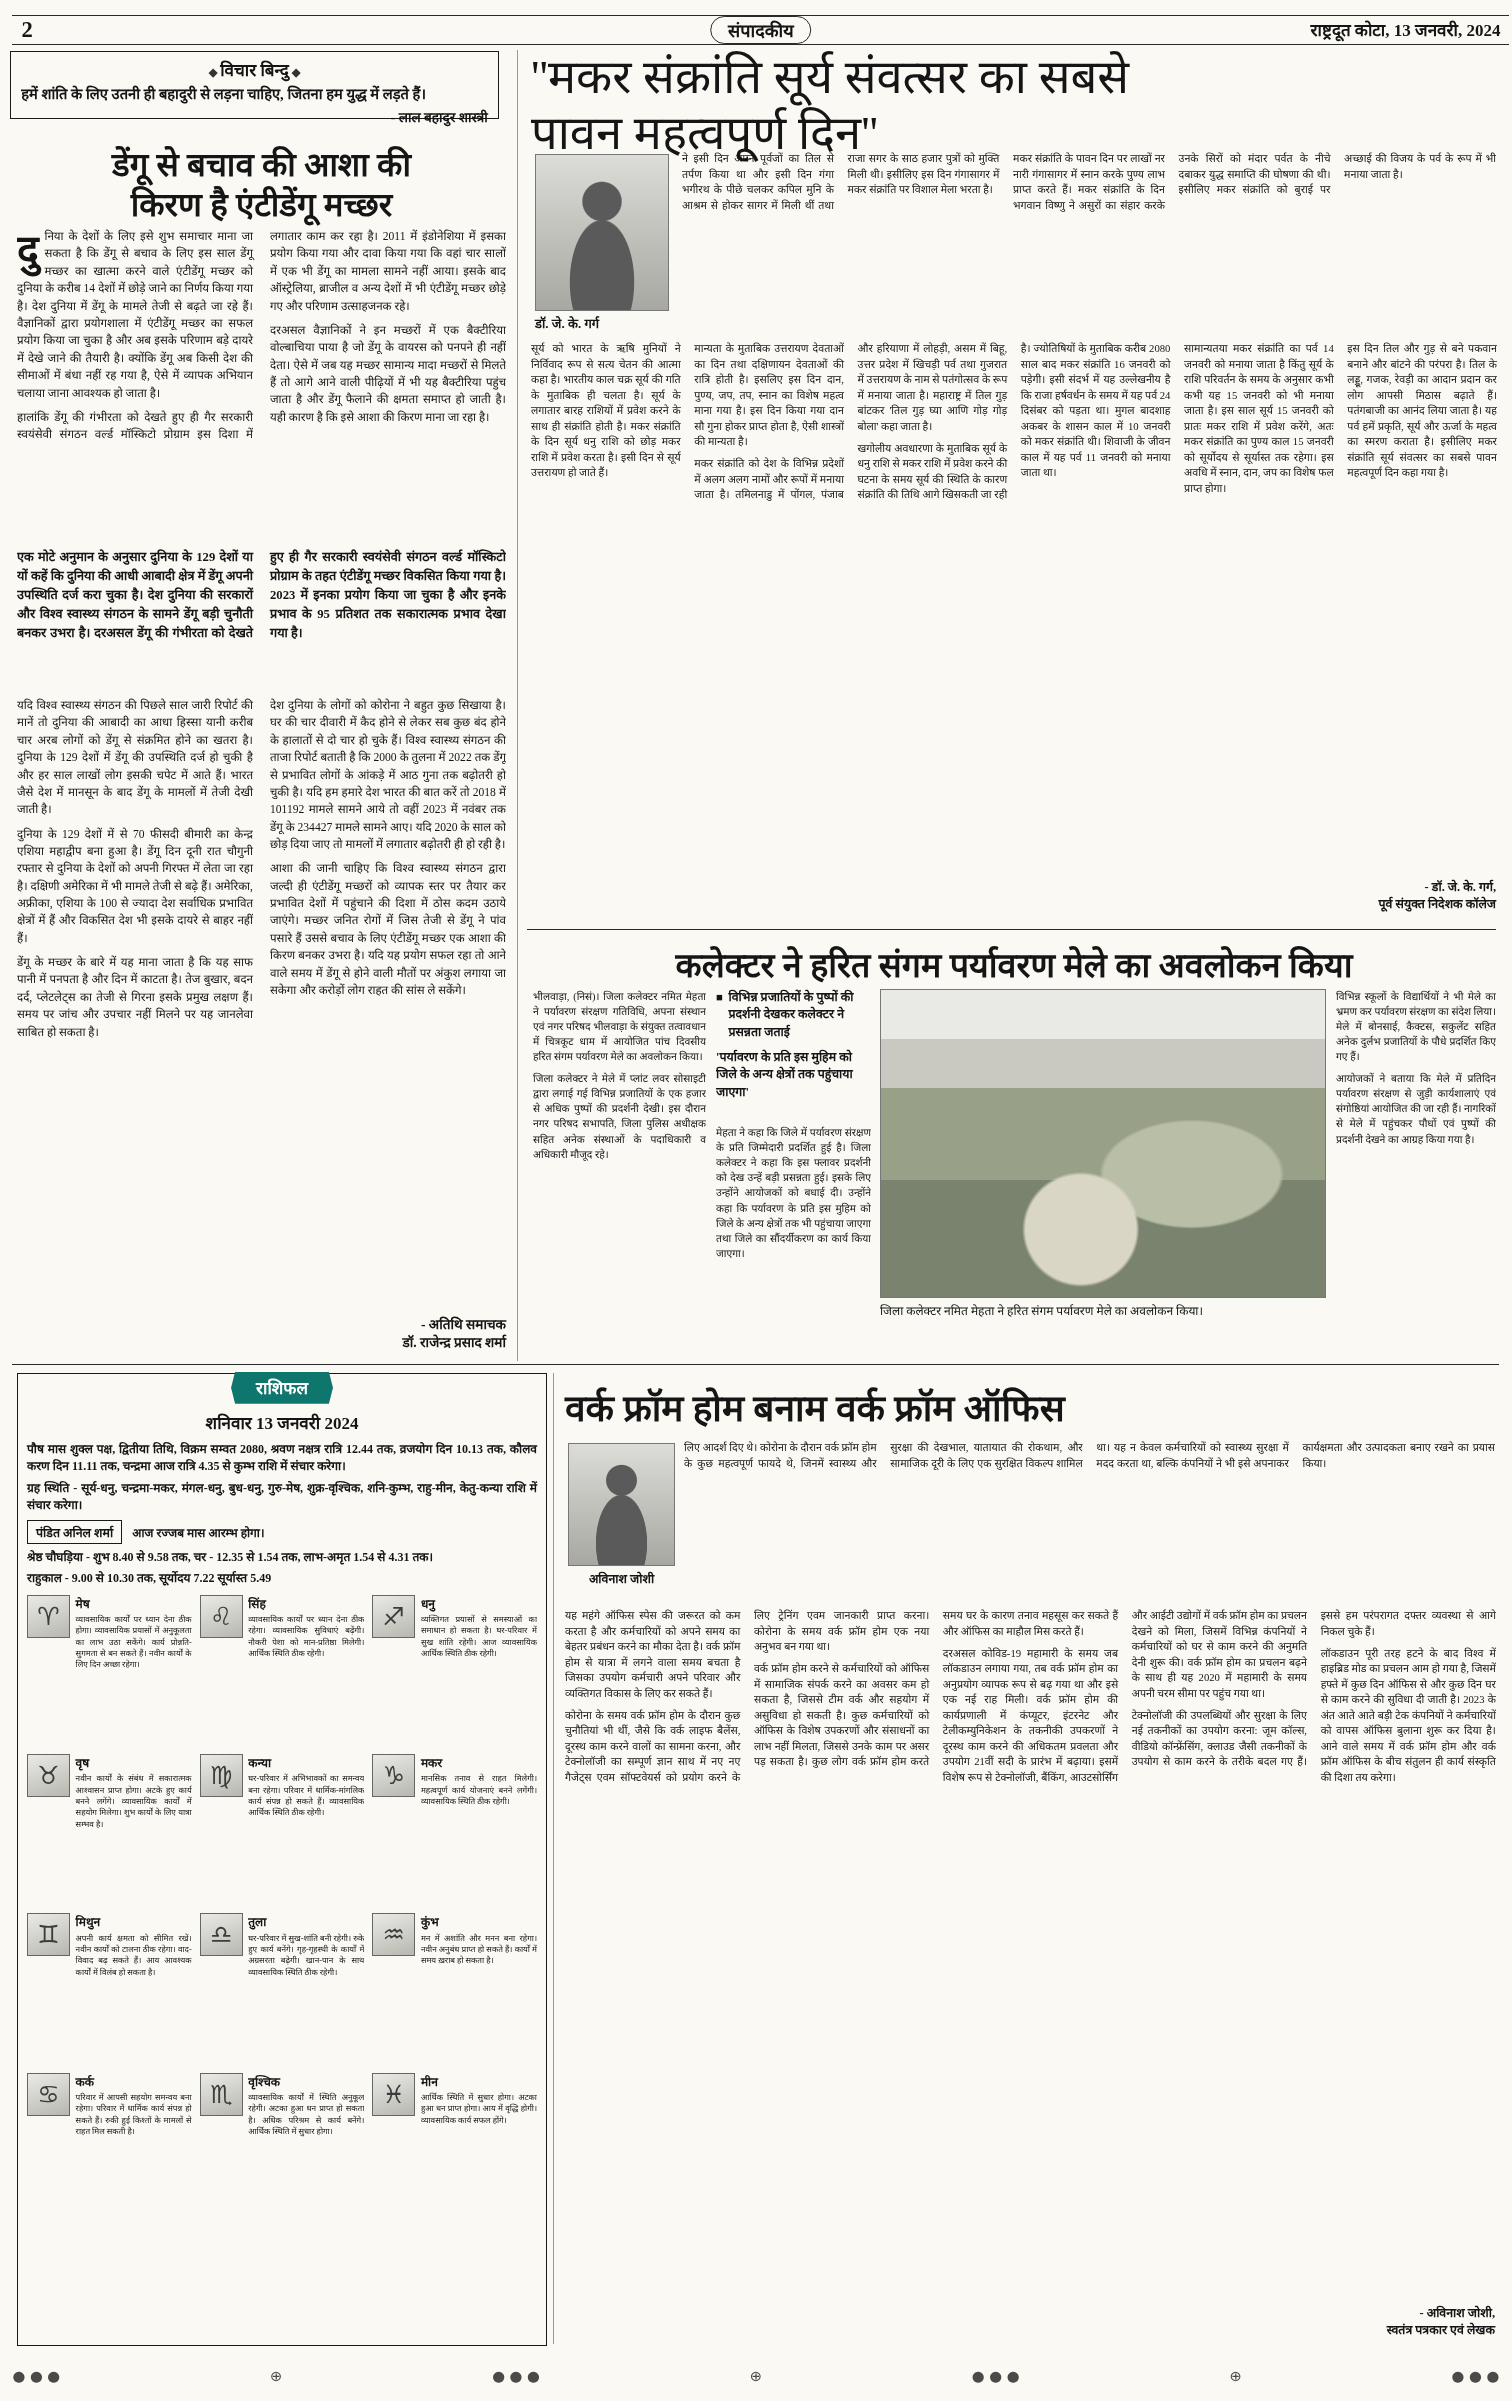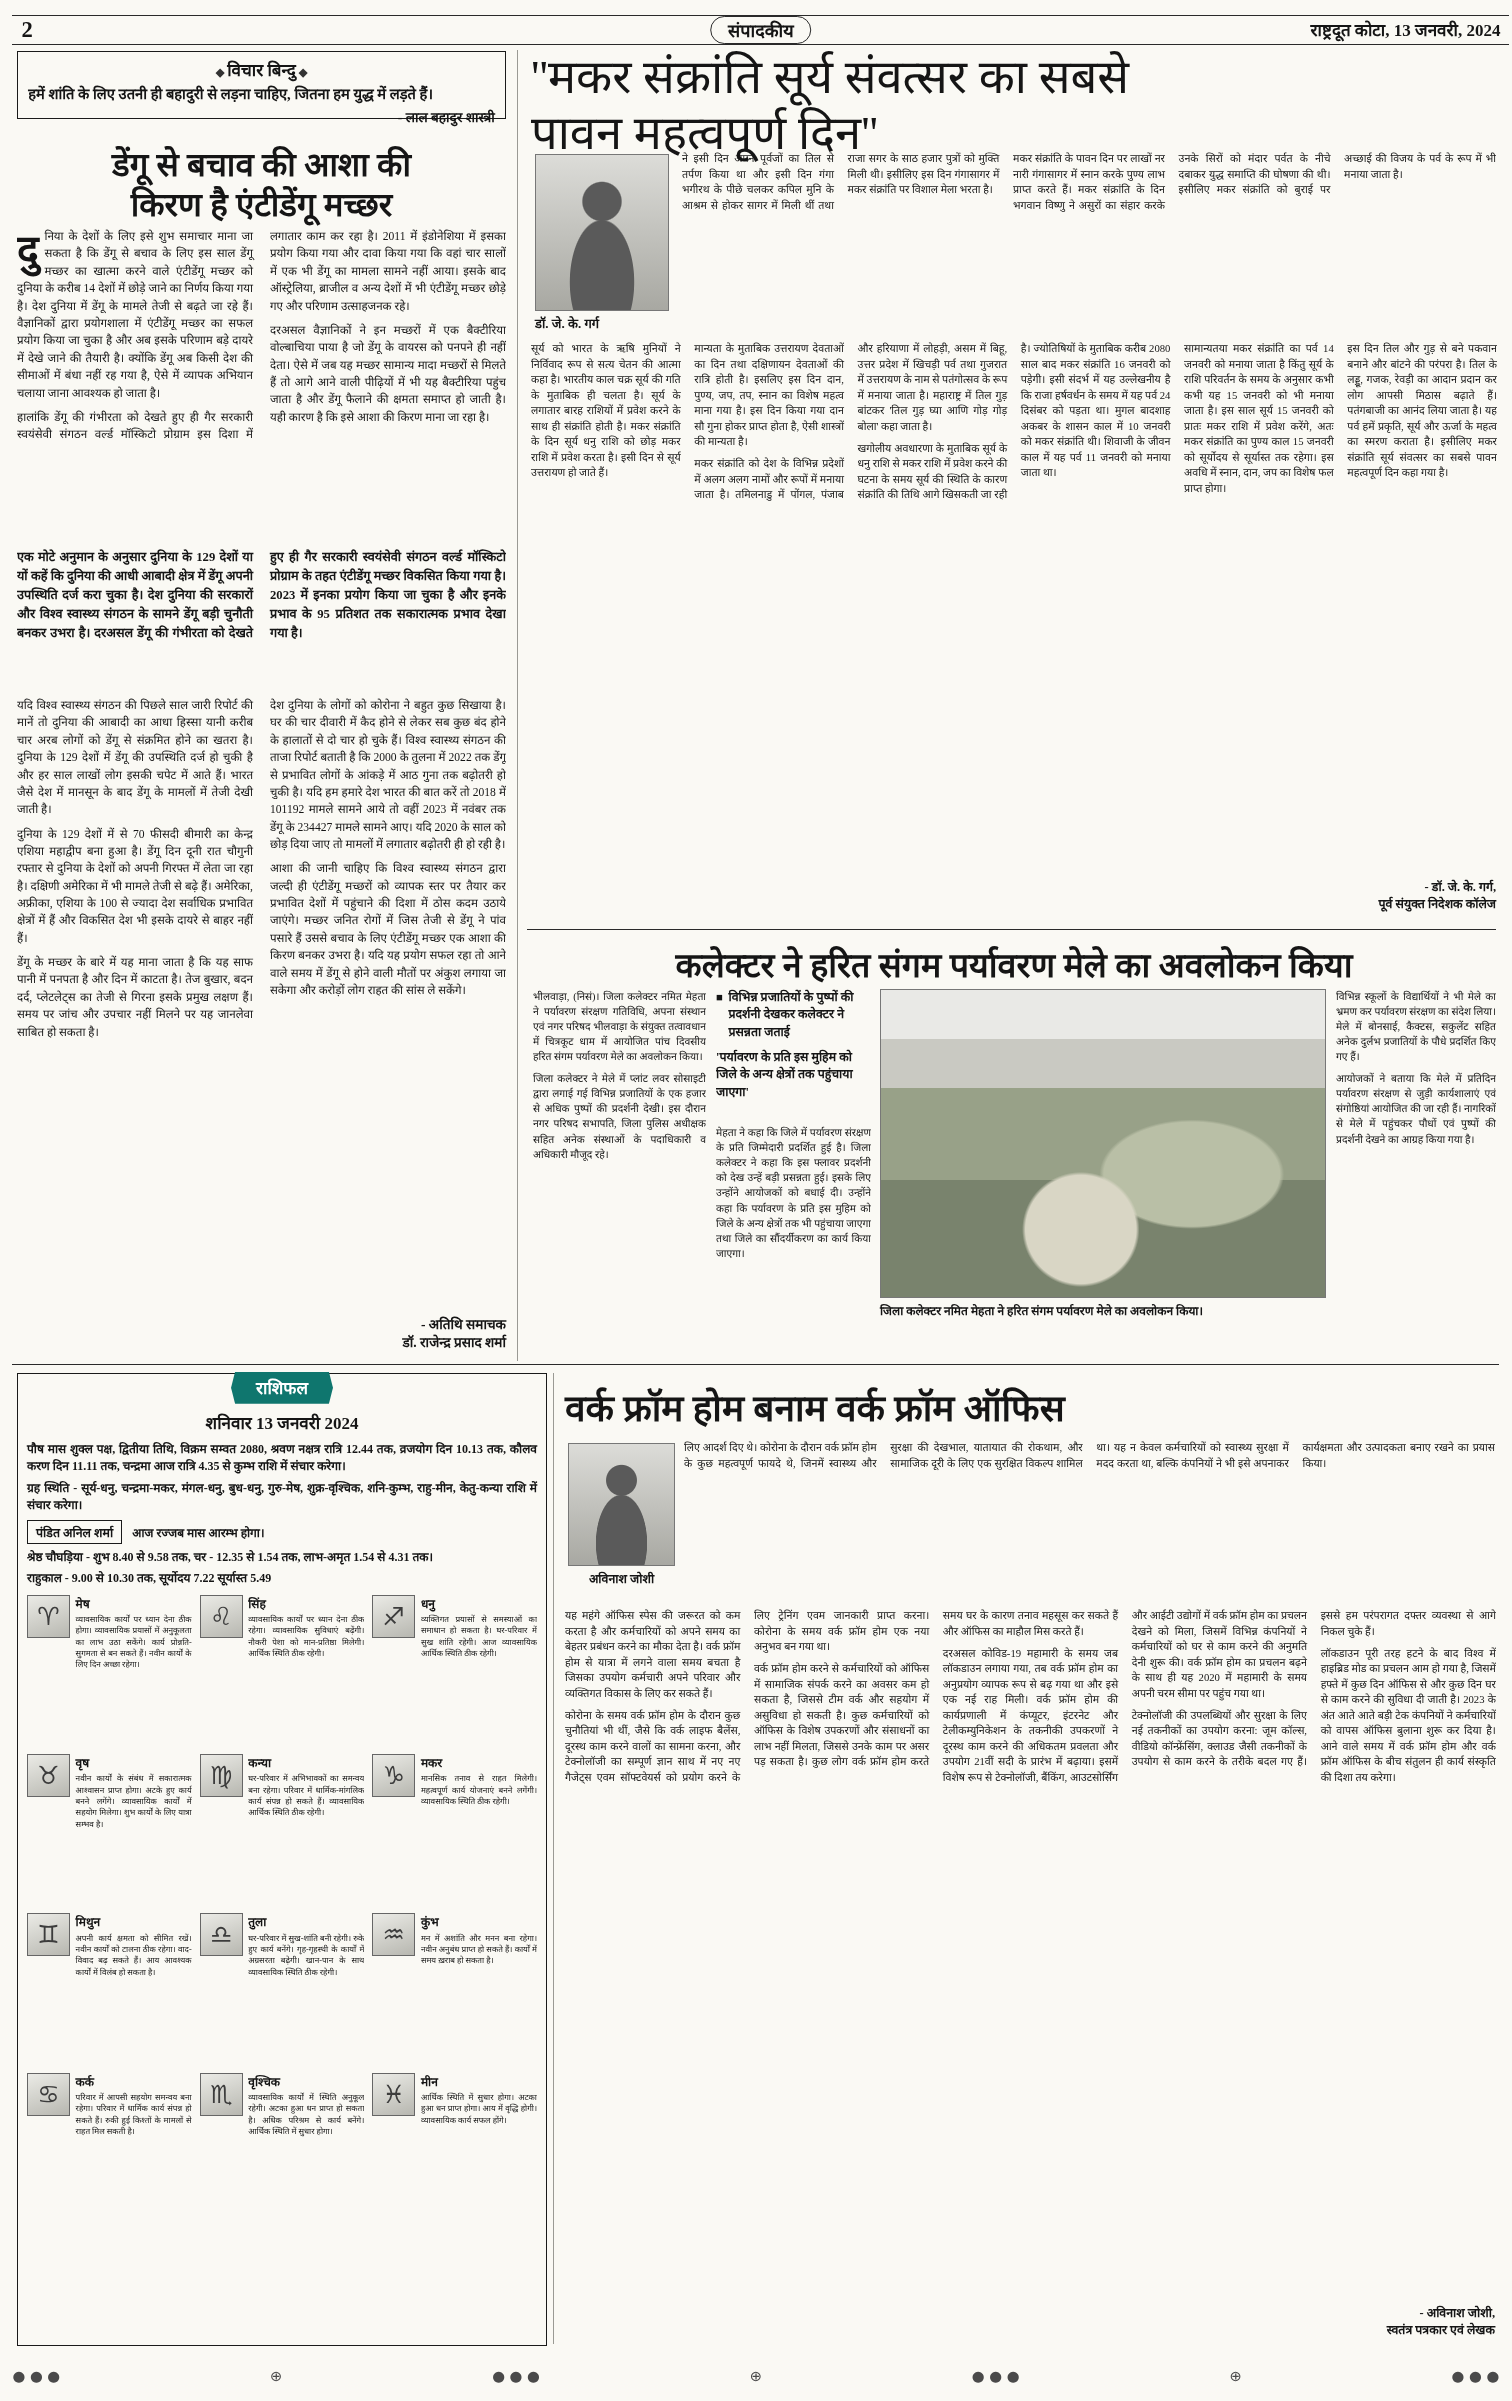--- a/index.html
+++ b/index.html
@@ -14,21 +14,21 @@
   .pageno{font-size:22.6px;font-weight:bold;}
   .section-pill{border:1.1px solid #2a2a2a;border-radius:14px;padding:1.1px 17px;font-size:18px;font-weight:bold;
                 position:absolute;left:50%;transform:translateX(-50%);background:#faf9f4;}
   .masthead{font-size:17px;font-weight:bold;}
 
   
   .vdiv{background:#9a9a94;width:0.6px;}
   .hdiv{background:#2a2a2a;height:1.1px;}
 
   
-  .vb-box{left:17px;top:51px;width:489px;height:68px;border:1.4px solid #1a1a1a;padding:5.6px 10.2px;box-sizing:border-box;}
+  .vb-box{left:10px;top:51px;width:489px;height:68px;border:1.4px solid #1a1a1a;padding:5.6px 10.2px;box-sizing:border-box;}
   .vb-title{font-size:17px;font-weight:bold;text-align:center;margin-bottom:4.5px;}
   .vb-title::before,.vb-title::after{content:" ◆ ";font-size:11.3px;color:#333;}
   .vb-quote{font-size:14.7px;font-weight:600;line-height:1.35;}
   .vb-attr{font-size:13.6px;font-weight:bold;text-align:right;margin-top:2.3px;}
 
   
   .deng-title{left:17px;top:145px;width:489px;text-align:center;font-size:33px;font-weight:800;line-height:1.22;}
   .deng-top{left:17px;top:228px;width:489px;height:312px;column-count:2;column-gap:17px;font-size:11.6px;line-height:1.5;overflow:hidden;}
   .deng-top p:first-of-type::first-letter{font-size:41px;font-weight:bold;float:left;line-height:.85;padding:4.5px 5.6px 0 0;}
   .deng-callout{left:17px;top:548px;width:489px;height:140px;column-count:2;column-gap:17px;
@@ -54,21 +54,21 @@
   .coll-col{font-size:10.4px;line-height:1.45;overflow:hidden;}
   .coll-col1{left:533px;top:989px;width:173px;height:339px;}
   .coll-col2{left:716px;top:989px;width:155px;height:339px;}
   .coll-pull1{font-weight:800;font-size:12.4px;line-height:1.4;margin-bottom:8px;display:flex;gap:5.6px;}
   .coll-pull1 .mark{font-size:11.3px;line-height:1.5;}
   .coll-pull2{font-weight:800;font-size:12.4px;line-height:1.4;margin-bottom:24px;}
   .coll-photo{left:880px;top:989px;width:446px;height:309px;background:
       radial-gradient(ellipse at 45% 78%, #d9d6c5 0 16%, rgba(0,0,0,0) 17%),
       radial-gradient(ellipse at 70% 60%, #b9bfa6 0 20%, rgba(0,0,0,0) 21%),
       linear-gradient(#e9e9e6 0 16%, #c9c9c2 16% 32%, #98a188 32% 62%, #79836d 62% 100%);}
-  .coll-cap{left:880px;top:1302px;width:446px;font-weight:bold;font-size:12px;}
+  .coll-cap{left:880px;top:1302px;width:446px;font-weight:normal;font-size:12px;}
   .coll-col3{left:1336px;top:989px;width:160px;height:339px;}
 
   
   .rf-box{left:17px;top:1373px;width:530px;height:973px;border:1.4px solid #1a1a1a;box-sizing:border-box;padding:0 9px;}
   .rf-ribbon{position:absolute;left:50%;top:-2.3px;transform:translateX(-50%);background:#0f766e;color:#fff;
              font-size:17px;font-weight:bold;padding:4.5px 25px;
              clip-path:polygon(4% 0,96% 0,100% 50%,96% 100%,4% 100%,0 50%);}
   .rf-date{text-align:center;font-size:17px;font-weight:800;margin-top:37px;}
   .rf-panchang{font-size:12px;font-weight:700;line-height:1.45;margin-top:6.8px;}
   .rf-grah{font-size:12px;font-weight:700;line-height:1.45;margin-top:4.5px;}

